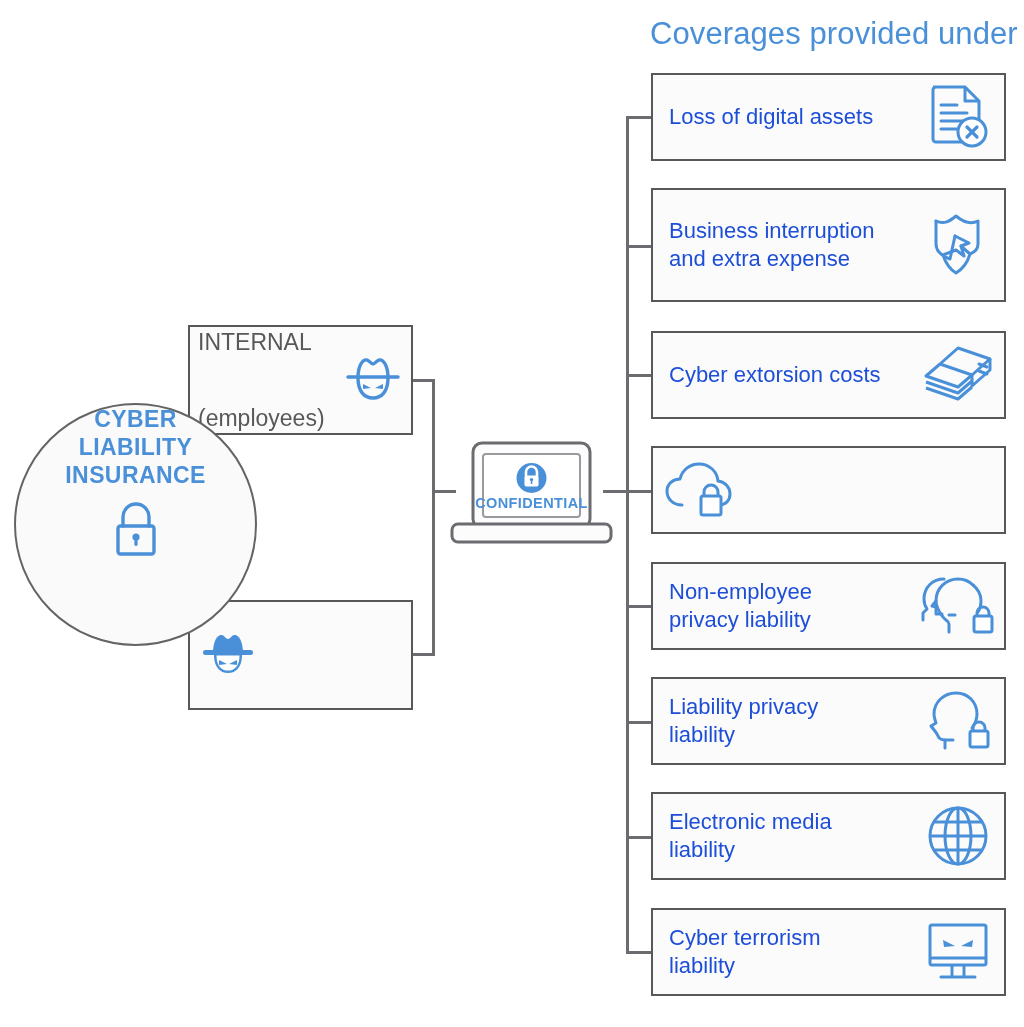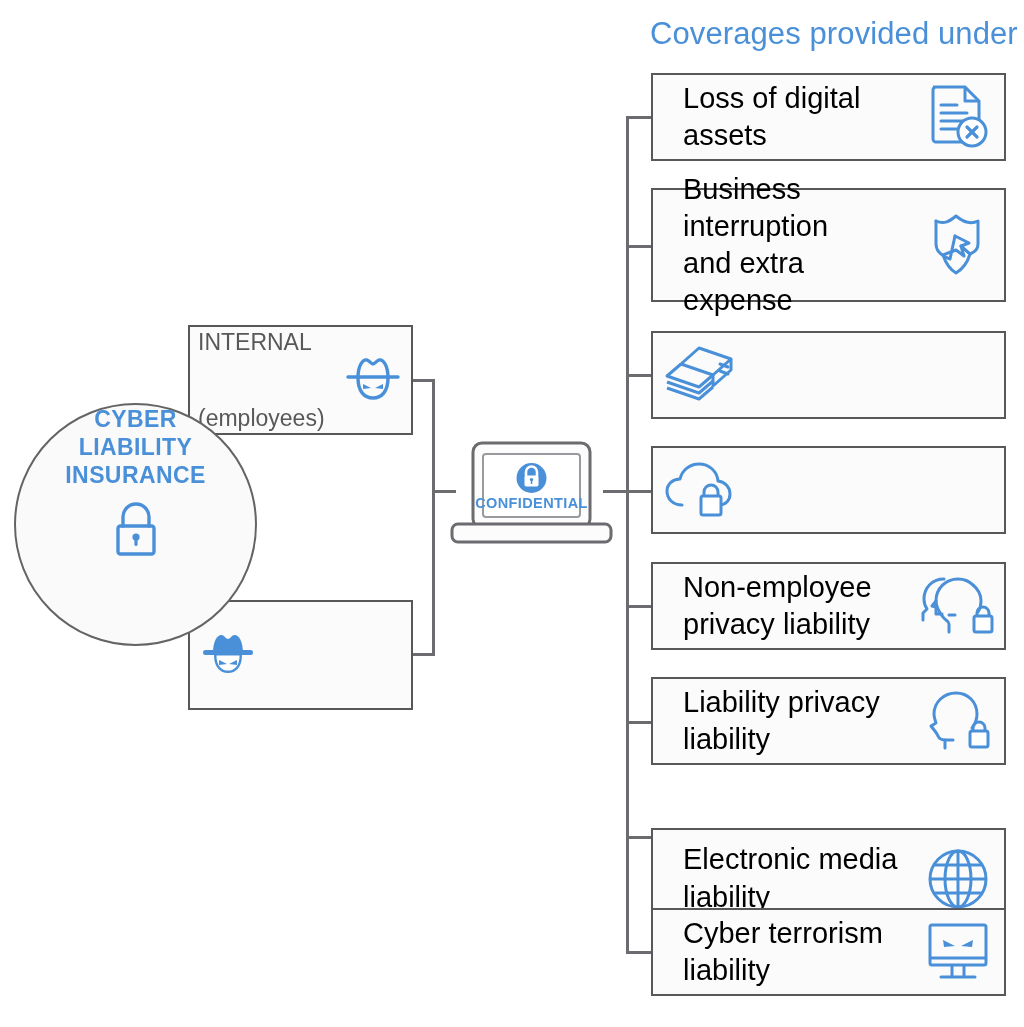--- a/index.html
+++ b/index.html
@@ -107,24 +107,24 @@
     left: 651px;
     width: 355px;
     background: #fbfbfb;
     border: 2px solid #58585a;
     display: flex;
     align-items: center;
     z-index: 3;
   }
   .cov-label {
     flex: 1;
-    padding-left: 30px;
+    padding-left: 16px;
     padding-right: 6px;
-    color: #000000;
-    font-size: 29px;
+    color: #1d4ed8;
+    font-size: 22px;
     line-height: 1.28;
   }
   .cov-icon {
     width: 92px;
     display: flex;
     align-items: center;
     justify-content: center;
     flex: 0 0 92px;
   }
 </style>
@@ -236,20 +236,24 @@
     <div class="cov-icon">
       <svg width="66" height="66" viewBox="0 0 66 66" fill="none">
         <path d="M11 9 C19 13 25 9 31 4 C37 9 45 13 53 9 L53 32 C53 37 50 40 45 42 L36 34 L44 31 L30 24" stroke="#4a90d9" stroke-width="3" stroke-linejoin="round" stroke-linecap="round"></path>
         <path d="M11 9 L11 32 C11 40 17 44 25 47 L30 24" stroke="#4a90d9" stroke-width="3" stroke-linejoin="round" stroke-linecap="round"></path>
         <path d="M18 43 L31 38 L39 44 L36 34 L45 42 C42 52 36 58 31 61 C26 58 21 52 18 43 Z" stroke="#4a90d9" stroke-width="3" stroke-linejoin="round"></path>
       </svg>
     </div>
   </div>
 
   <div class="cov-box" style="top:331px;height:88px">
+    <div class="cov-label">
+      <span>Cyber extorsion costs</span>
+      <span></span>
+    </div>
     <div class="cov-icon">
       <svg width="72" height="60" viewBox="0 0 72 60" fill="none">
         <path d="M36 3 L68 14 L50 30 L18 19 Z" stroke="#4a90d9" stroke-width="3" stroke-linejoin="round"></path>
         <path d="M68 14 L68 25 L50 41 L50 30" stroke="#4a90d9" stroke-width="3" stroke-linejoin="round"></path>
         <path d="M18 19 L4 31 L36 42 L50 30" stroke="#4a90d9" stroke-width="3" stroke-linejoin="round"></path>
         <path d="M4 37 L36 48 L50 36" stroke="#4a90d9" stroke-width="3" stroke-linejoin="round"></path>
         <path d="M4 43 L36 54 L50 42" stroke="#4a90d9" stroke-width="3" stroke-linejoin="round"></path>
         <path d="M57 19 L65 22" stroke="#4a90d9" stroke-width="3" stroke-linecap="round"></path>
         <path d="M57 26 L65 29" stroke="#4a90d9" stroke-width="3" stroke-linecap="round"></path>
       </svg>
@@ -292,21 +296,21 @@
     <div class="cov-icon">
       <svg width="70" height="62" viewBox="0 0 70 62" fill="none">
         <path d="M22 58 L22 50 C20 50 16 49 15 46 C14 43 11 40 8 36 L13 33 C12 30 11 27 11 24 C11 12 21 3 33 3 C45 3 54 12 54 24 C54 29 52 34 49 38" stroke="#4a90d9" stroke-width="3" stroke-linecap="round" stroke-linejoin="round"></path>
         <path d="M22 50 L30 50" stroke="#4a90d9" stroke-width="3" stroke-linecap="round"></path>
         <path d="M50 42 v-4 a6 6 0 0 1 12 0 v4" stroke="#4a90d9" stroke-width="3"></path>
         <rect x="47" y="41" width="18" height="16" rx="2" fill="#ffffff" stroke="#4a90d9" stroke-width="3"></rect>
       </svg>
     </div>
   </div>
 
-  <div class="cov-box" style="top:828px;height:101px">
+  <div class="cov-box" style="top:792px;height:88px">
     <div class="cov-label">
       <span>Electronic media</span><br>
       <span>liability</span>
     </div>
     <div class="cov-icon">
       <svg width="62" height="62" viewBox="0 0 62 62" fill="none">
         <circle cx="31" cy="31" r="28" stroke="#4a90d9" stroke-width="3"></circle>
         <ellipse cx="31" cy="31" rx="13" ry="28" stroke="#4a90d9" stroke-width="3"></ellipse>
         <line x1="31" y1="3" x2="31" y2="59" stroke="#4a90d9" stroke-width="3"></line>
         <line x1="3" y1="31" x2="59" y2="31" stroke="#4a90d9" stroke-width="3"></line>

